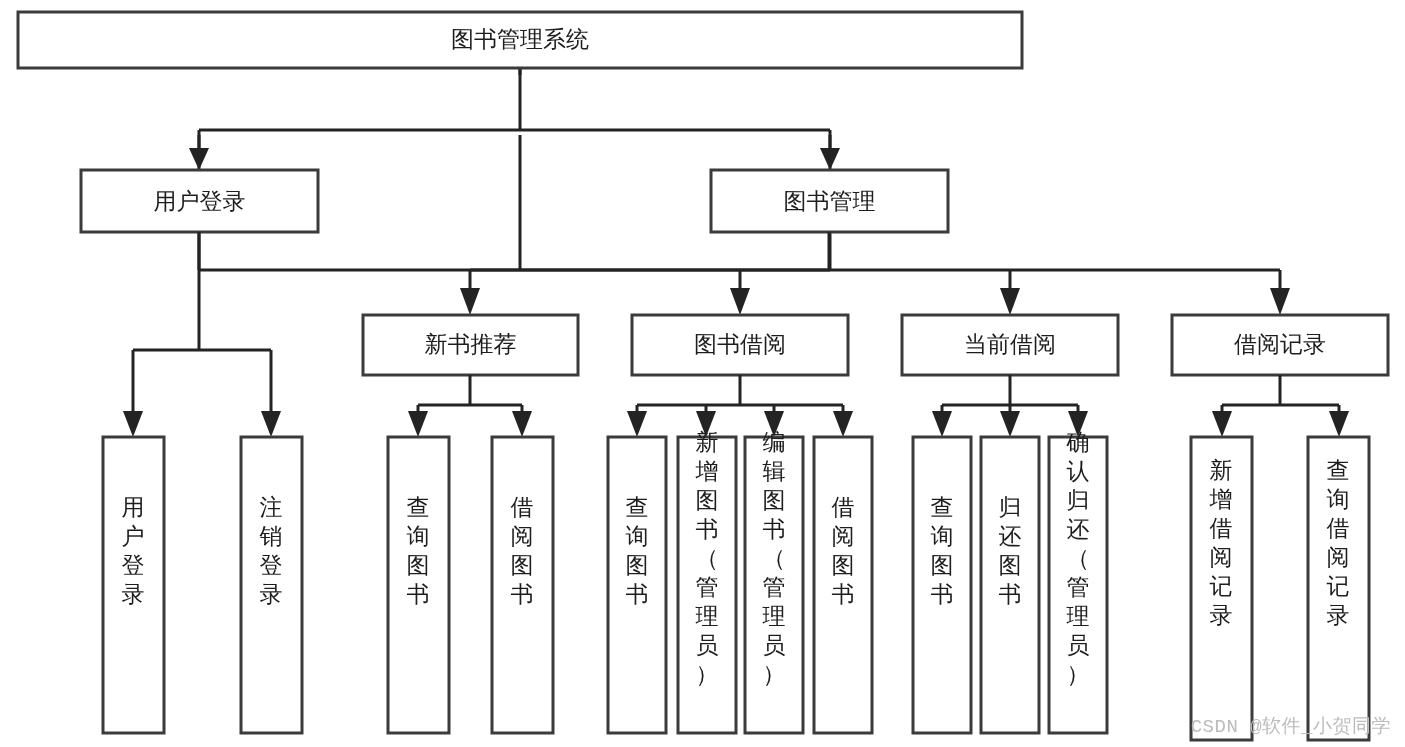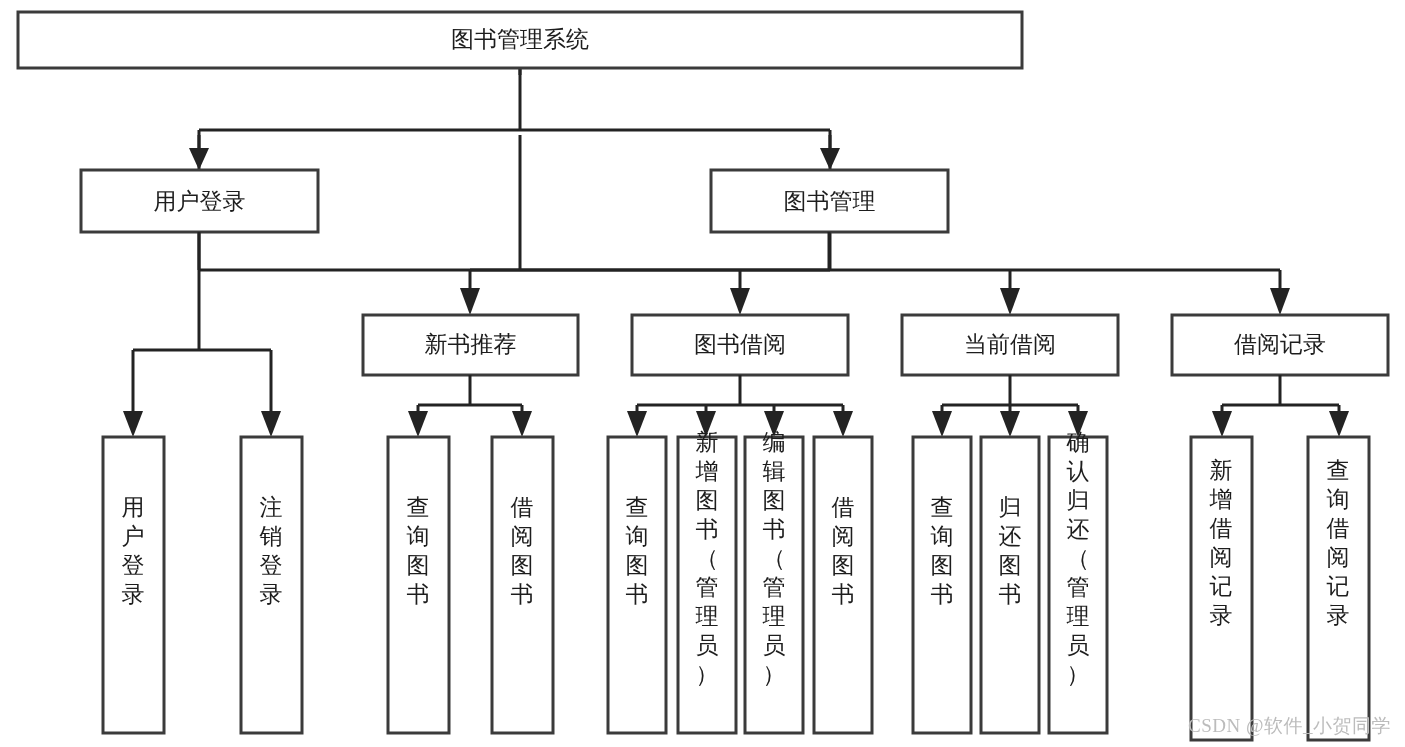--- a/index.html
+++ b/index.html
@@ -52,21 +52,21 @@
   .node-label-vert {
     font-family: "Liberation Sans", "DejaVu Sans", sans-serif;
     fill: #1d1d1d;
     font-size: 23px;
     text-anchor: middle;
   }
   .watermark {
     position: absolute;
     right: 14px;
     bottom: 8px;
-    font-family: Liberation Serif, serif;
+    font-family: Liberation Mono, monospace;
     font-size: 19px;
     color: #bcbcbc;
     letter-spacing: 0.5px;
     white-space: nowrap;
     pointer-events: none;
   }
 </style>
 </head>
 <body>
 

